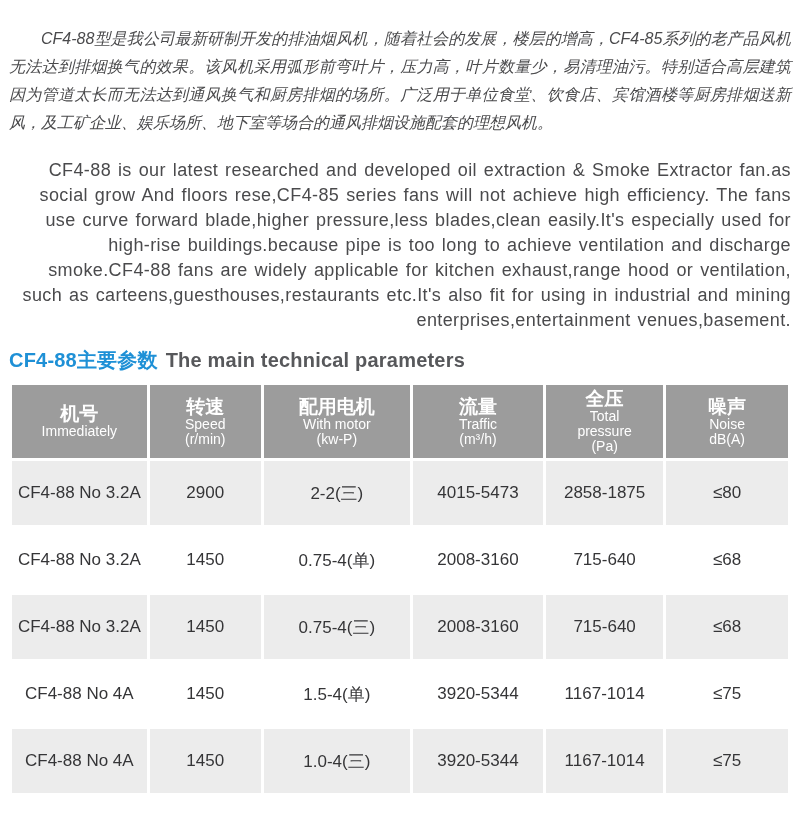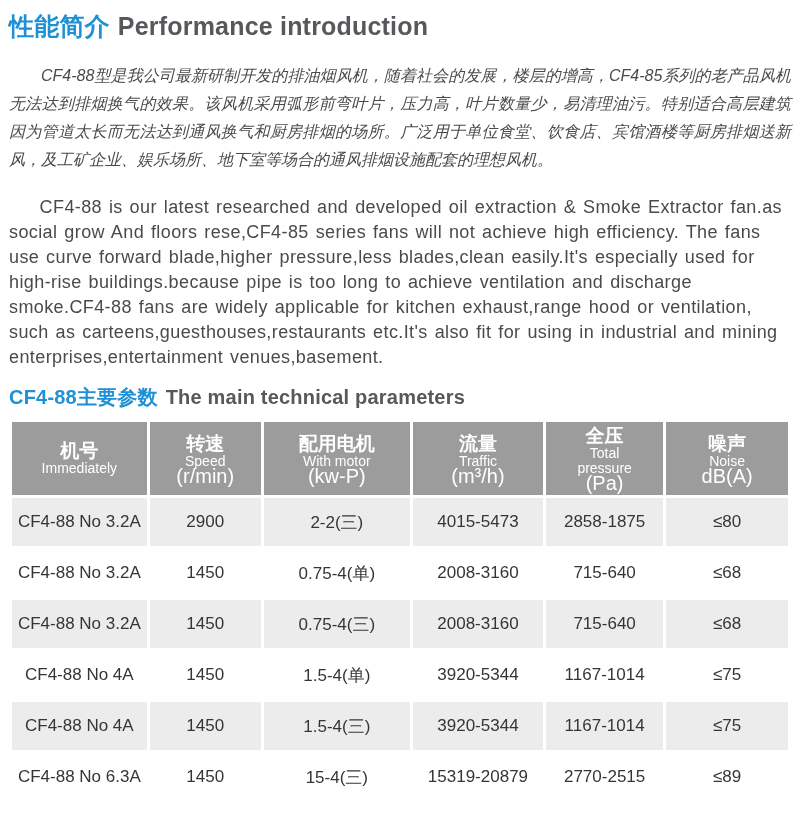--- a/index.html
+++ b/index.html
@@ -34,58 +34,56 @@
     font-style: italic;
   }
   p.para-en {
     margin: 21px 0 0 0;
     font-size: 18px;
     line-height: 25px;
     color: var(--body_text);
     text-indent: 1.7em;
     letter-spacing: 0.4px;
     word-spacing: 1.5px;
+    text-align: right;
   }
   table.params {
     width: 100%;
     margin-top: 8px;
     border-collapse: separate;
     border-spacing: 3px;
     table-layout: fixed;
   }
   table.params th {
     background: var(--table_header_bg);
     color: #ffffff;
     font-weight: normal;
     padding: 3px 0 4px 0;
     vertical-align: middle;
   }
   .th-zh { font-size: 19px; font-weight: bold; line-height: 21px; }
   .th-en { font-size: 14px; line-height: 15px; white-space: pre-line; }
-  .th-sub { font-size: 20px; line-height: 15px; }
+  .th-sub { font-size: 14px; line-height: 15px; }
   table.params td {
     text-align: center;
     font-size: 17px;
     color: var(--cell_text);
     height: 32px;
-    padding: 8px 2px;
+    padding: 16px 2px;
     white-space: nowrap;
     overflow: hidden;
   }
   table.params tbody tr:nth-child(odd) { background: var(--row_alt_bg); }
   table.params tbody tr:nth-child(even) { background: #ffffff; }
 </style>
 </head>
 <body>
 
 <div class="page">
 
-  <h1 class="section-title">
-    <span class="title-zh">性能简介</span><span class="title-en">Performance introduction</span>
-  </h1>
 
   <p class="para-zh">CF4-88型是我公司最新研制开发的排油烟风机，随着社会的发展，楼层的增高，CF4-85系列的老产品风机无法达到排烟换气的效果。该风机采用弧形前弯叶片，压力高，叶片数量少，易清理油污。特别适合高层建筑因为管道太长而无法达到通风换气和厨房排烟的场所。广泛用于单位食堂、饮食店、宾馆酒楼等厨房排烟送新风，及工矿企业、娱乐场所、地下室等场合的通风排烟设施配套的理想风机。</p>
 
   <p class="para-en">CF4-88 is our latest researched and developed oil extraction &amp; Smoke Extractor fan.as social grow And floors rese,CF4-85 series fans will not achieve high efficiency. The fans use curve forward blade,higher pressure,less blades,clean easily.It's especially used for high-rise buildings.because pipe is too long to achieve ventilation and discharge smoke.CF4-88 fans are widely applicable for kitchen exhaust,range hood or ventilation, such as carteens,guesthouses,restaurants etc.It's also fit for using in industrial and mining enterprises,entertainment venues,basement.</p>
 
   <h2 class="section-title">
     <span class="title-zh">CF4-88主要参数</span><span class="title-en">The main technical parameters</span>
   </h2>
 
   <table class="params">
@@ -160,21 +158,21 @@
           <td>CF4-88 No 4A</td>
           <td>1450</td>
           <td>1.5-4(单)</td>
           <td>3920-5344</td>
           <td>1167-1014</td>
           <td>≤75</td>
         </tr>
         <tr>
           <td>CF4-88 No 4A</td>
           <td>1450</td>
-          <td>1.5-4(三)</td>
+          <td>1.0-4(三)</td>
           <td>3920-5344</td>
           <td>1167-1014</td>
           <td>≤75</td>
         </tr>
         <tr>
           <td>CF4-88 No 6.3A</td>
           <td>1450</td>
           <td>15-4(三)</td>
           <td>15319-20879</td>
           <td>2770-2515</td>

